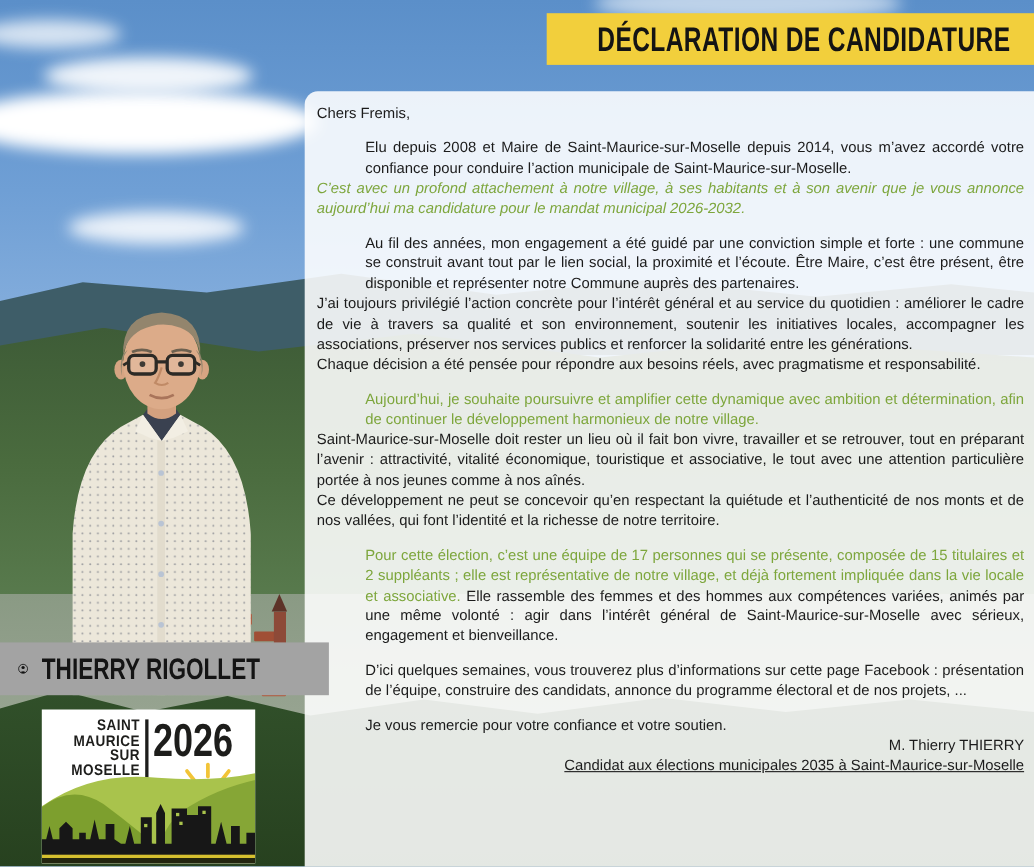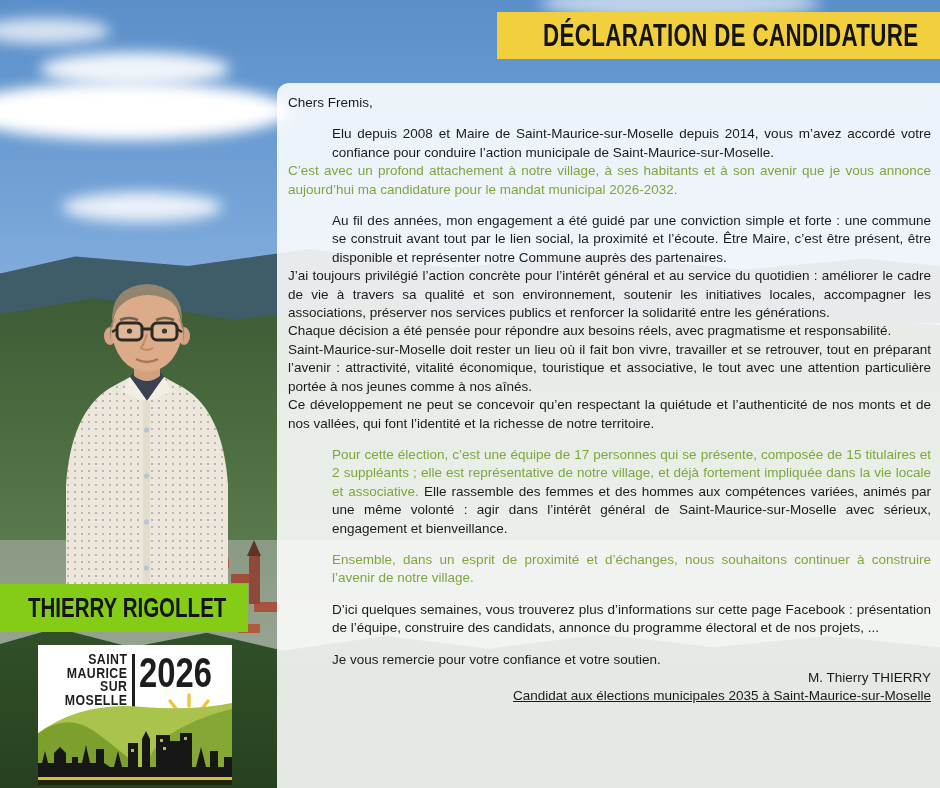--- a/index.html
+++ b/index.html
@@ -38,21 +38,21 @@
   .para.right { text-align:right; text-align-last:right; }
 
   
   .top-banner { position:absolute; left:497px; top:12px; width:443px; height:47px; background:#f2cf3c;
                 display:flex; align-items:center; padding-left:28px; }
   .top-banner .title { font-weight:bold; font-size:31px; color:#141414; letter-spacing:0.5px;
                        display:inline-block; transform:scaleX(0.72); transform-origin:left center;
                        white-space:nowrap; margin-left:18px; }
 
   
-  .name-banner { position:absolute; left:0; top:584px; width:248px; height:48px; background:#84cc16;
+  .name-banner { position:absolute; left:0; top:584px; width:299px; height:48px; background:#a3a3a3;
                  display:flex; align-items:center; padding-left:16px; }
   .name-banner .name { font-weight:bold; font-size:27px; color:#141414; display:inline-block;
                        transform:scaleX(0.76); transform-origin:left center; white-space:nowrap; margin-left:12px; }
 
   
   .logo-card { position:absolute; left:38px; top:645px; width:194px; height:140px; background:#ffffff; overflow:hidden; }
   .logo-head { position:absolute; left:0; top:8px; width:194px; display:flex; align-items:flex-start; }
   .logo-lines { width:102px; text-align:right; font-weight:bold; font-size:14px; line-height:13.5px;
                 color:#1d1d1b; transform:scaleX(0.88); transform-origin:right center; letter-spacing:0.5px; }
   .logo-divider { width:2.5px; height:53px; background:#1d1d1b; margin:1px 4px 0 5px; }
@@ -130,28 +130,28 @@
     <circle cx="126.5" cy="51" r="2.6" fill="#3d3a35"></circle>
 
     <path d="M109,54 Q106,64 103,68 Q109,72 115,68" stroke="#c08a66" stroke-width="2" fill="none"></path>
     <path d="M98,79 Q109,85 120,79" stroke="#a9745a" stroke-width="2.5" fill="none"></path>
   </svg>
 
   <div class="panel">
     <div>
         <p class="para"><span>Chers Fremis,</span></p>
         <p class="para gap"><span>Elu depuis 2008 et Maire de Saint-Maurice-sur-Moselle depuis 2014, vous m’avez accordé votre confiance pour conduire l’action municipale de Saint-Maurice-sur-Moselle.</span></p>
-        <p class="para"><span style="color: rgb(125, 166, 60);">C’est avec un profond attachement à notre village, à ses habitants et à son avenir que je vous annonce aujourd’hui ma candidature pour le mandat municipal 2026-2032.</span></p>
+        <p class="para"><span style="color: rgb(125, 166, 60); font-style: italic;">C’est avec un profond attachement à notre village, à ses habitants et à son avenir que je vous annonce aujourd’hui ma candidature pour le mandat municipal 2026-2032.</span></p>
         <p class="para gap"><span>Au fil des années, mon engagement a été guidé par une conviction simple et forte : une commune se construit avant tout par le lien social, la proximité et l’écoute. Être Maire, c’est être présent, être disponible et représenter notre Commune auprès des partenaires.</span></p>
         <p class="para"><span>J’ai toujours privilégié l’action concrète pour l’intérêt général et au service du quotidien : améliorer le cadre de vie à travers sa qualité et son environnement, soutenir les initiatives locales, accompagner les associations,  préserver nos services publics et renforcer la solidarité entre les générations.</span></p>
         <p class="para"><span>Chaque décision a été pensée pour répondre aux besoins réels, avec pragmatisme et responsabilité.</span></p>
+        <p class="para gap"><span style="color: rgb(125, 166, 60);">Aujourd’hui, je souhaite poursuivre et amplifier cette dynamique avec ambition et détermination, afin de continuer le développement harmonieux de notre village.</span></p>
         <p class="para"><span>Saint-Maurice-sur-Moselle doit rester un lieu où il fait bon vivre, travailler et se retrouver, tout en préparant l’avenir : attractivité, vitalité économique, touristique et associative, le tout avec une attention particulière portée à nos jeunes comme à nos aînés.</span></p>
         <p class="para"><span>Ce développement ne peut se concevoir qu’en respectant la quiétude et l’authenticité de nos monts et de nos vallées, qui font l’identité et la richesse de notre territoire.</span></p>
         <p class="para gap"><span style="color: rgb(125, 166, 60);">Pour cette élection, c’est une équipe de 17 personnes qui se présente, composée de 15 titulaires et 2 suppléants ; elle est représentative de notre village, et déjà fortement impliquée dans la vie locale et associative. </span><span>Elle rassemble des femmes et des hommes aux compétences variées, animés par une même volonté : agir dans l’intérêt général de Saint-Maurice-sur-Moselle avec sérieux, engagement et bienveillance.</span></p>
-        <p class="para gap"><span style="color: rgb(125, 166, 60);">Ensemble, dans un esprit de proximité et d’échanges, nous souhaitons continuer à construire l’avenir de notre village.</span></p>
         <p class="para gap"><span>D’ici quelques semaines, vous trouverez plus d’informations sur cette page Facebook : présentation de l’équipe, construire des candidats, annonce du programme électoral et de nos projets, ...</span></p>
         <p class="para gap"><span>Je vous remercie pour votre confiance et votre soutien.</span></p>
         <p class="para right"><span>M. Thierry THIERRY</span></p>
         <p class="para right"><span style="text-decoration: underline;">Candidat aux élections municipales 2035 à Saint-Maurice-sur-Moselle</span></p>
       </div>
   </div>
 
   <div class="top-banner">
     <svg width="58" height="42" viewBox="0 0 58 42">
       <path d="M22,14 L40,4 L40,38 L22,28 Z" fill="none" stroke="#111" stroke-width="3.6" stroke-linejoin="round"></path>

